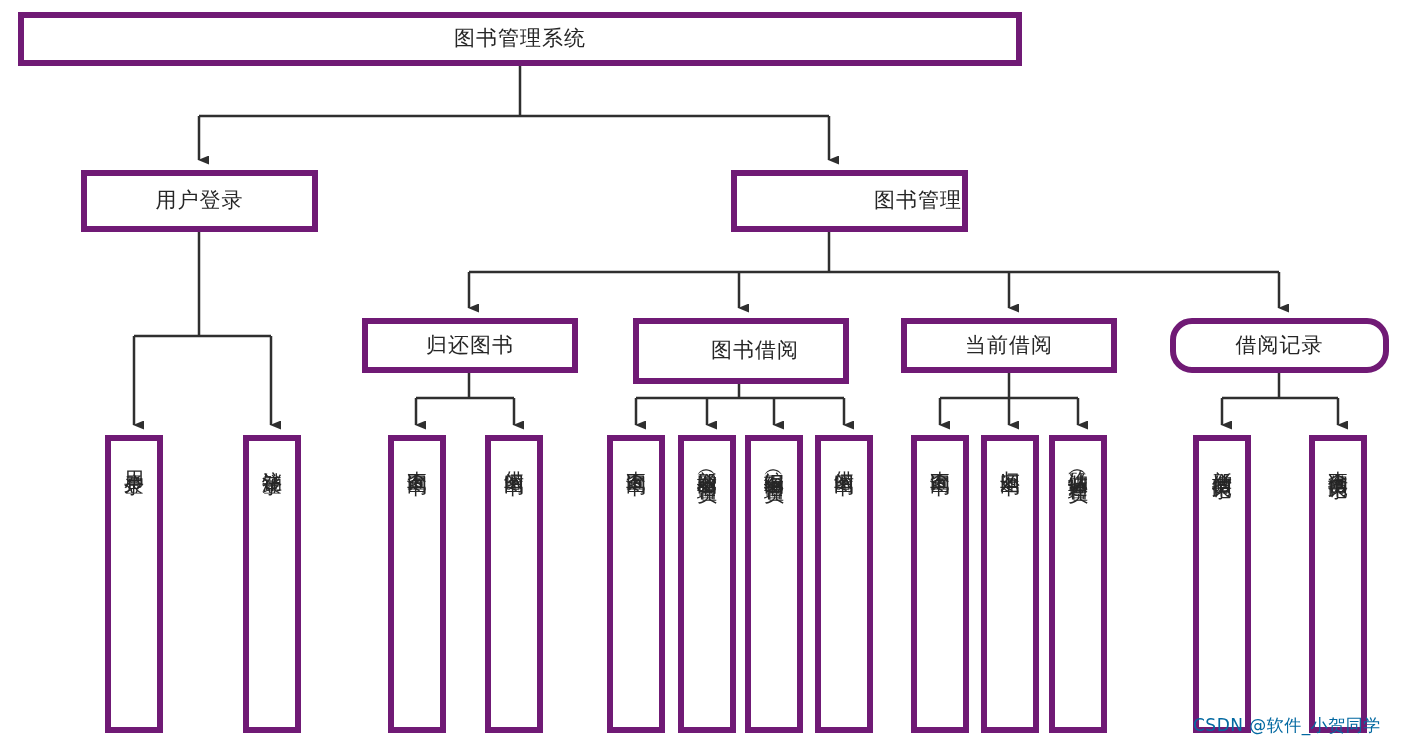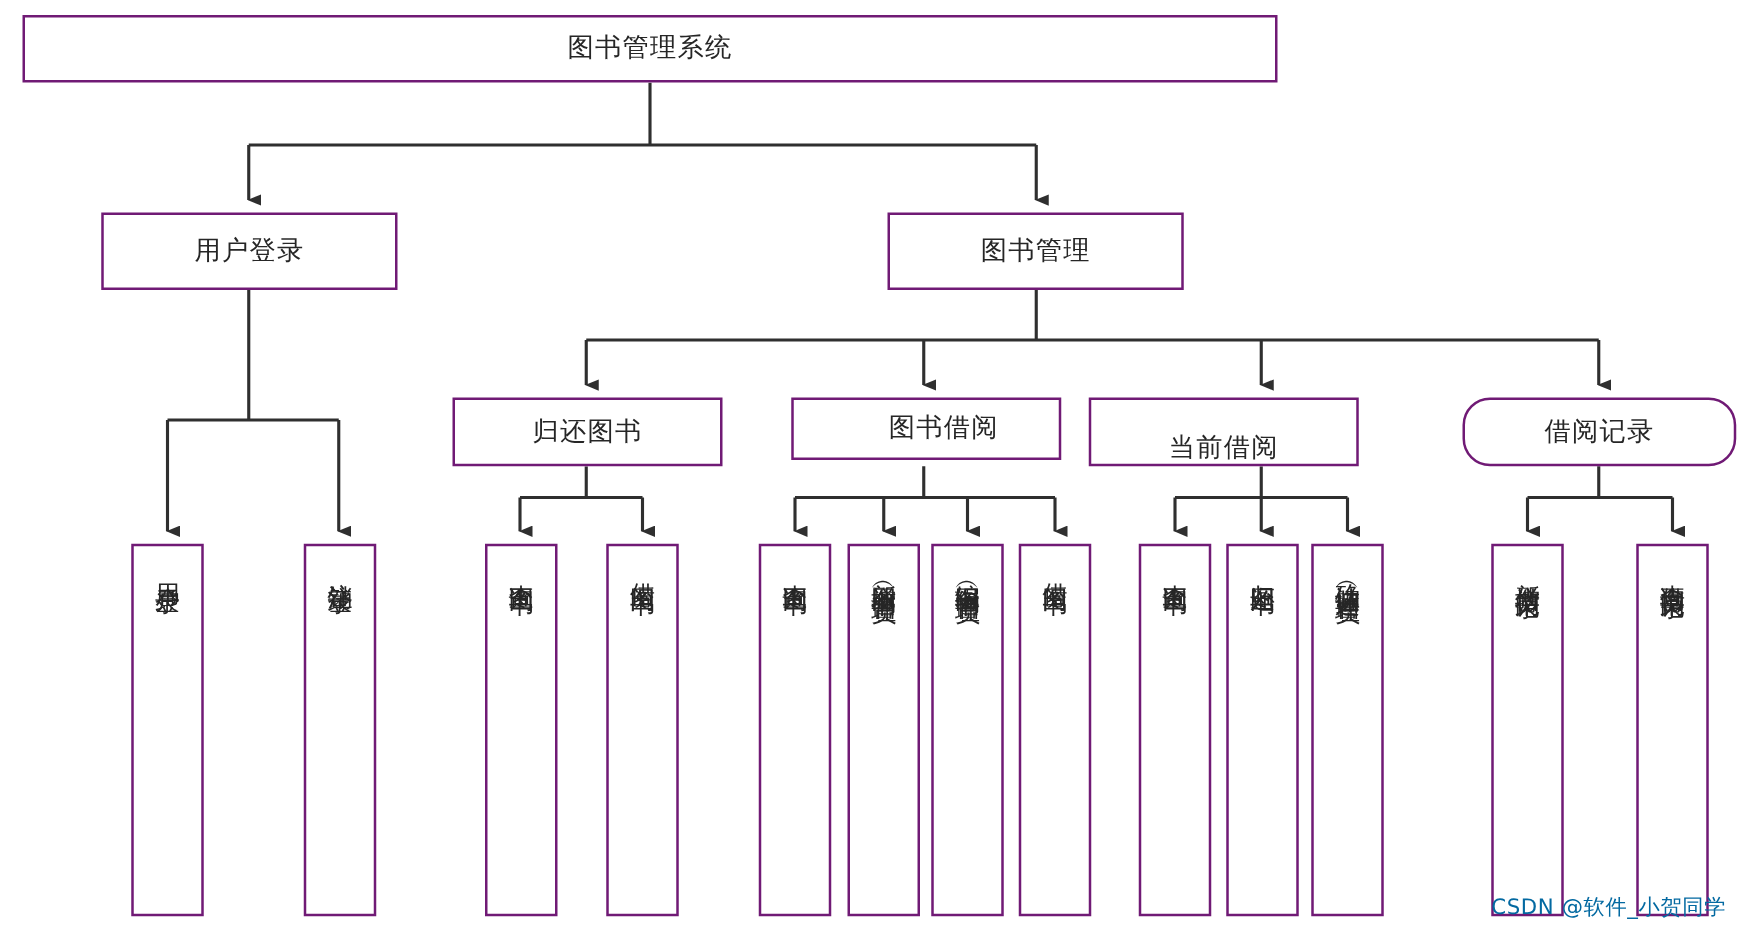--- a/index.html
+++ b/index.html
@@ -13,21 +13,21 @@
   #diagram-root {
     position: relative;
     width: 1405px;
     height: 747px;
     background: #ffffff;
     overflow: hidden;
   }
   .node {
     position: absolute;
     box-sizing: border-box;
-    border: 2px solid #701a75;
+    border: 6px solid #701a75;
     background: #ffffff;
     display: flex;
     align-items: center;
     justify-content: center;
     color: #1a1a1a;
   }
   .node-label {
     font-size: 21px;
     line-height: 1.2;
     letter-spacing: 1px;
@@ -121,31 +121,31 @@
     </g>
   </svg>
 
   <div class="node" style="left:18px; top:12px; width:1004px; height:54px;">
     <span class="node-label">图书管理系统</span>
   </div>
 
   <div class="node" style="left:81px; top:170px; width:237px; height:62px;">
     <span class="node-label">用户登录</span>
   </div>
-  <div class="node" style="left:710px; top:170px; width:237px; height:62px;">
+  <div class="node" style="left:731px; top:170px; width:237px; height:62px;justify-content:flex-end;">
     <span class="node-label">图书管理</span>
   </div>
 
   <div class="node" style="left:362px; top:318px; width:216px; height:55px;">
     <span class="node-label">归还图书</span>
   </div>
-  <div class="node" style="left:633px; top:318px; width:216px; height:50px;padding-left:28px;">
+  <div class="node" style="left:633px; top:318px; width:216px; height:66px;padding-left:28px;">
     <span class="node-label">图书借阅</span>
   </div>
-  <div class="node" style="left:871px; top:318px; width:216px; height:55px;align-items:flex-end;">
+  <div class="node" style="left:901px; top:318px; width:216px; height:55px;">
     <span class="node-label">当前借阅</span>
   </div>
   <div class="node" style="left:1170px; top:318px; width:219px; height:55px;border-radius:22px;">
     <span class="node-label">借阅记录</span>
   </div>
 
   <div class="node vertical" style="left:105px; top:435px; width:58px; height:298px;">
     <span class="node-label">用户登录</span>
   </div>
   <div class="node vertical" style="left:243px; top:435px; width:58px; height:298px;">

